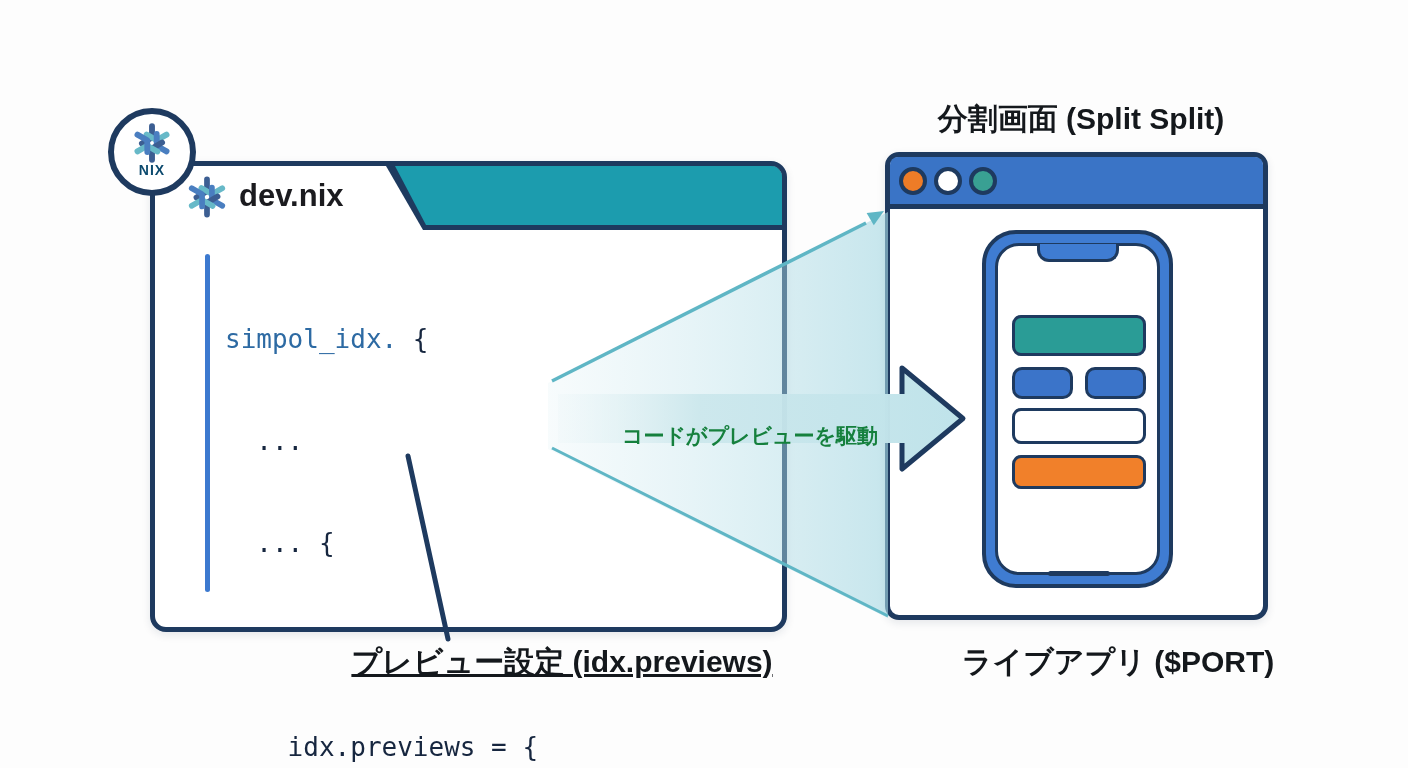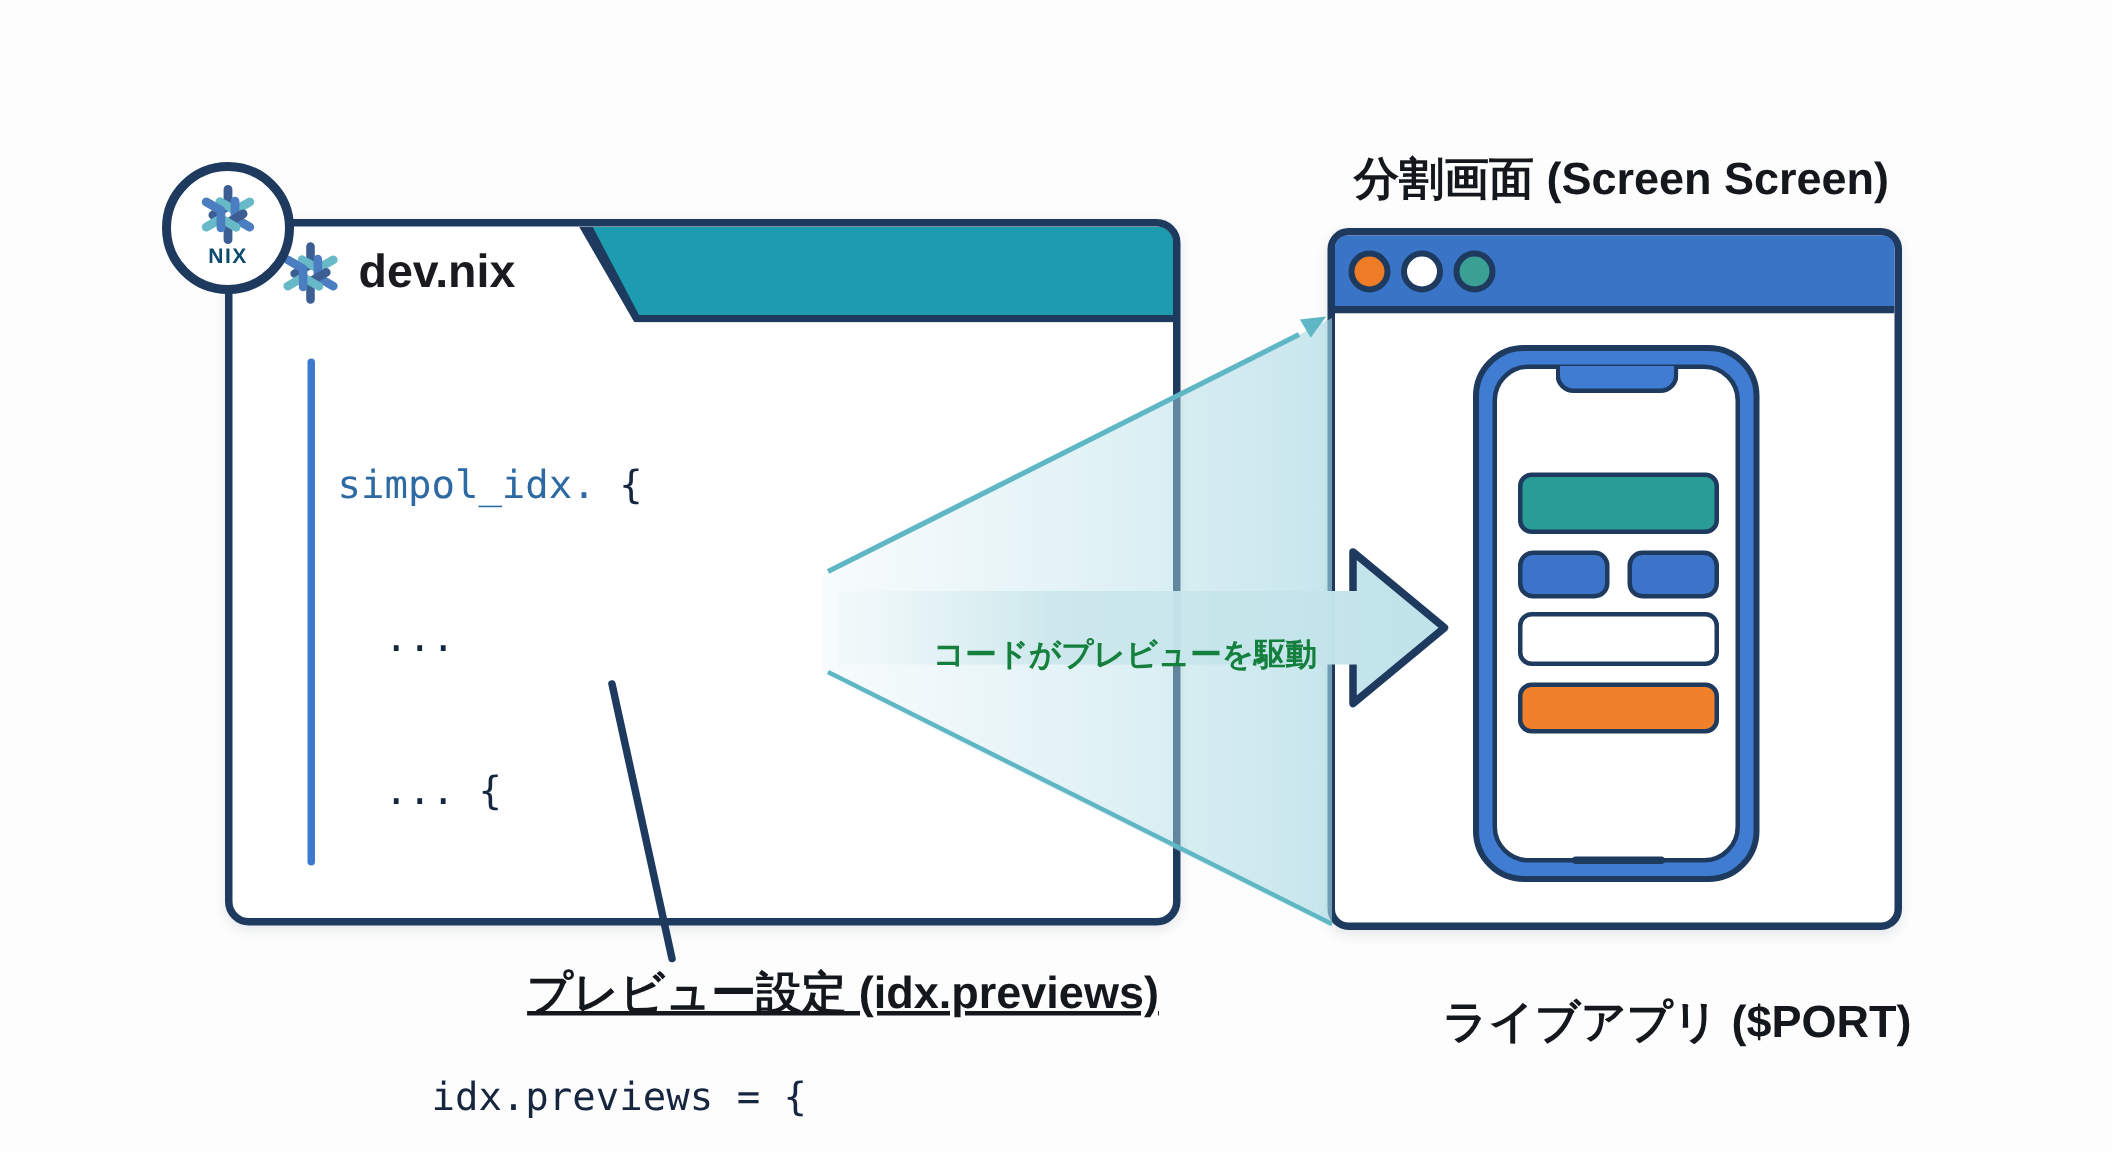--- a/index.html
+++ b/index.html
@@ -1,20 +1,20 @@
 <!DOCTYPE html>
 <html><head>
 <meta charset="utf-8">
 <style>
   html,body{margin:0;padding:0;background:#ffffff;}
   .canvas{position:relative;width:1408px;height:768px;background:#fdfdfd;overflow:hidden;
           font-family:"Liberation Sans","DejaVu Sans",sans-serif;}
 
   
-  .win-left{position:absolute;left:150px;top:146px;width:637px;height:471px;box-sizing:border-box;
+  .win-left{position:absolute;left:150px;top:161px;width:637px;height:471px;box-sizing:border-box;
             background:#ffffff;border:5px solid #1e3a5f;border-radius:16px;
             box-shadow:0 3px 8px rgba(20,40,70,0.10);}
   .win-left-header{position:relative;height:63px;}
   .devnix-logo{position:absolute;left:30px;top:9px;width:44px;height:44px;}
   .devnix-title{position:absolute;left:84px;top:0;height:63px;line-height:60px;
                 font-size:31px;font-weight:800;color:#1b1b1f;}
   .flag{position:absolute;right:0;top:0;width:396px;height:64px;overflow:hidden;
         border-top-right-radius:11px;}
   .flag-outline{position:absolute;inset:0;background:#1e3a5f;
         clip-path:polygon(0 0,100% 0,100% 100%,37px 100%);}
@@ -58,21 +58,21 @@
 
   
   .overlay{position:absolute;left:0;top:0;z-index:5;pointer-events:none;}
   .arrow-label{position:absolute;left:590px;top:422px;width:320px;z-index:6;text-align:center;
                font-size:21px;font-weight:800;color:#15803d;pointer-events:none;}
 
   
   .t{position:absolute;text-align:center;font-weight:800;color:#14181c;z-index:4;}
   .preview-title{left:876px;width:410px;top:99px;font-size:30px;}
   .code-caption{left:300px;width:524px;top:642px;font-size:30px;text-decoration:underline;}
-  .app-caption{left:918px;width:400px;top:642px;font-size:30px;margin-top:19px;}
+  .app-caption{left:918px;width:400px;top:642px;font-size:30px;}
 </style>
 </head>
 <body>
 
 <div class="canvas">
 
   <div class="win-left">
     <div class="win-left-header">
       <svg class="devnix-logo" viewBox="-50 -50 100 100">
         <g fill="none" stroke-width="13" stroke-linecap="round" stroke-linejoin="round">
@@ -112,21 +112,21 @@
         <path d="M0,-40 L0,-13 L-24,1" stroke="#67b9c8" transform="rotate(60)"></path>
         <path d="M0,-40 L0,-13 L-24,1" stroke="#4a7ec0" transform="rotate(120)"></path>
         <path d="M0,-40 L0,-13 L-24,1" stroke="#3c5e92" transform="rotate(180)"></path>
         <path d="M0,-40 L0,-13 L-24,1" stroke="#67b9c8" transform="rotate(240)"></path>
         <path d="M0,-40 L0,-13 L-24,1" stroke="#4a7ec0" transform="rotate(300)"></path>
       </g>
     </svg>
     <div class="badge-label">NIX</div>
   </div>
 
-  <div class="t preview-title">分割画面 (Screen Screen)</div>
+  <div class="t preview-title">分割画面 (Split Split)</div>
 
   <div class="win-right">
     <div class="titlebar">
       <span class="dot dot-orange"></span>
       <span class="dot dot-white"></span>
       <span class="dot dot-teal"></span>
     </div>
     <div class="phone">
       <div class="screen">
         <div class="notch"></div>

